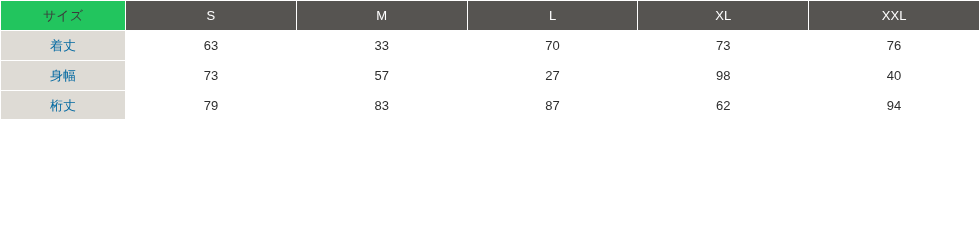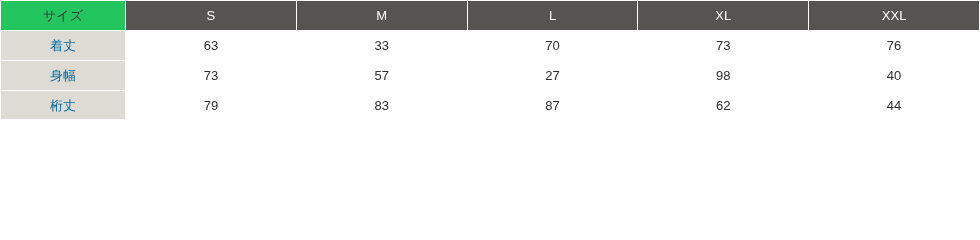--- a/index.html
+++ b/index.html
@@ -86,16 +86,16 @@
       <td class="value">27</td>
       <td class="value">98</td>
       <td class="value">40</td>
     </tr>
     <tr>
       <th class="row-head">桁丈</th>
       <td class="value">79</td>
       <td class="value">83</td>
       <td class="value">87</td>
       <td class="value">62</td>
-      <td class="value">44</td>
+      <td class="value">94</td>
     </tr>
   </tbody>
 </table>
 
 </body></html>

